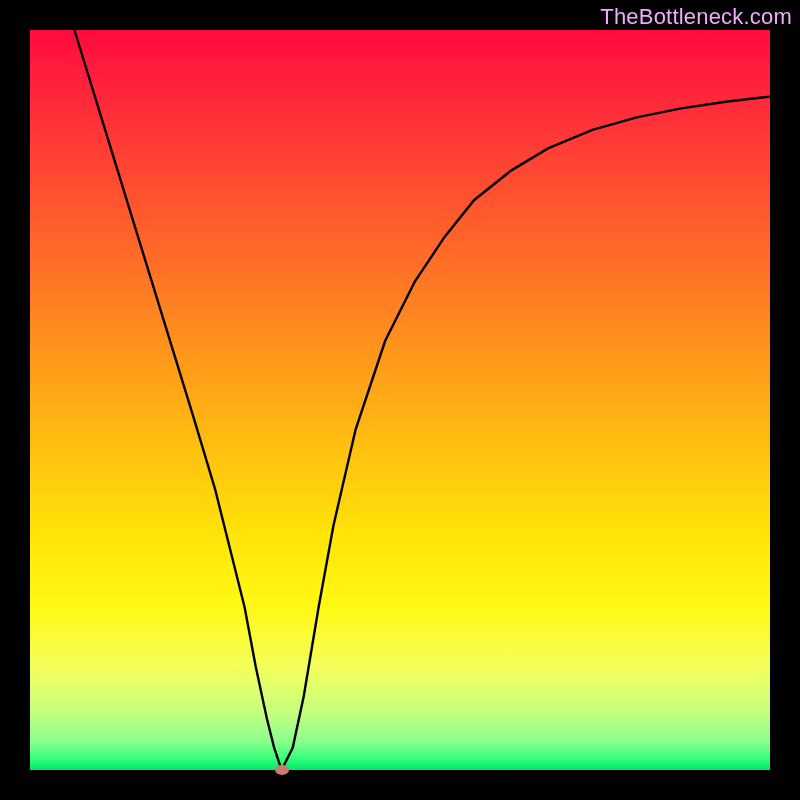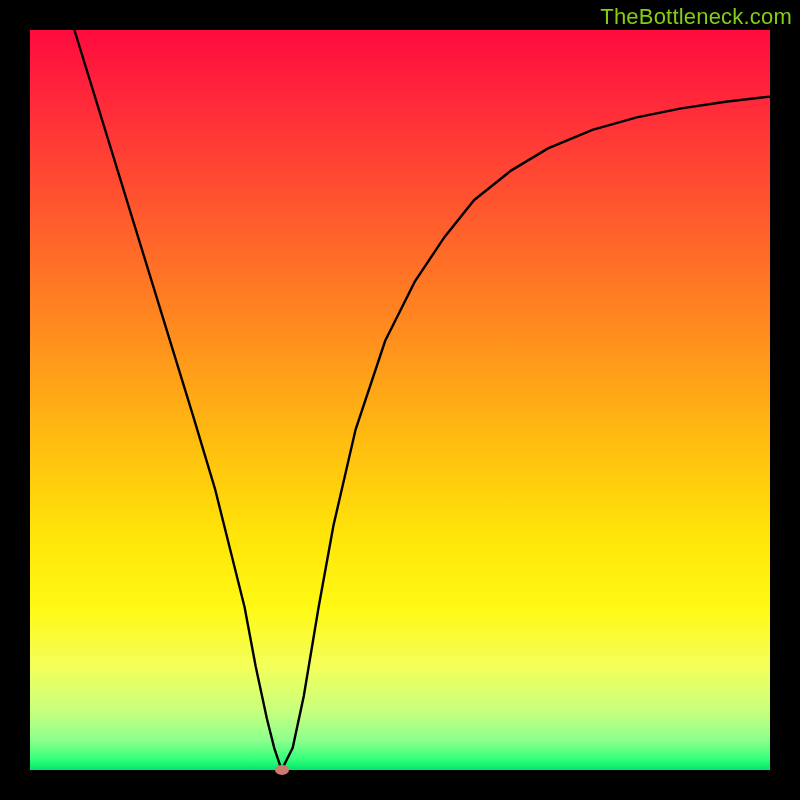--- a/index.html
+++ b/index.html
@@ -23,21 +23,21 @@
     position: absolute;
     left: 0;
     top: 0;
     width: 740px;
     height: 740px;
   }
   .watermark {
     position: absolute;
     top: 4px;
     right: 8px;
-    color: #84cc16;
+    color: #f0abfc;
     font-size: 22px;
     font-weight: 500;
     letter-spacing: 0.2px;
     pointer-events: none;
   }
   .marker {
     position: absolute;
     width: 14px;
     height: 10px;
     background: #cb7a6f;

